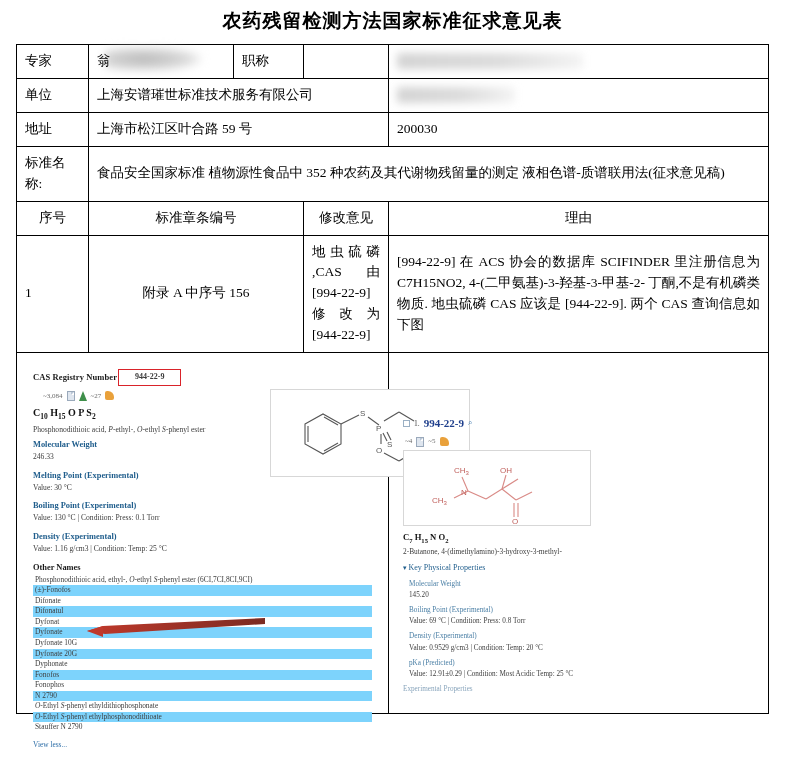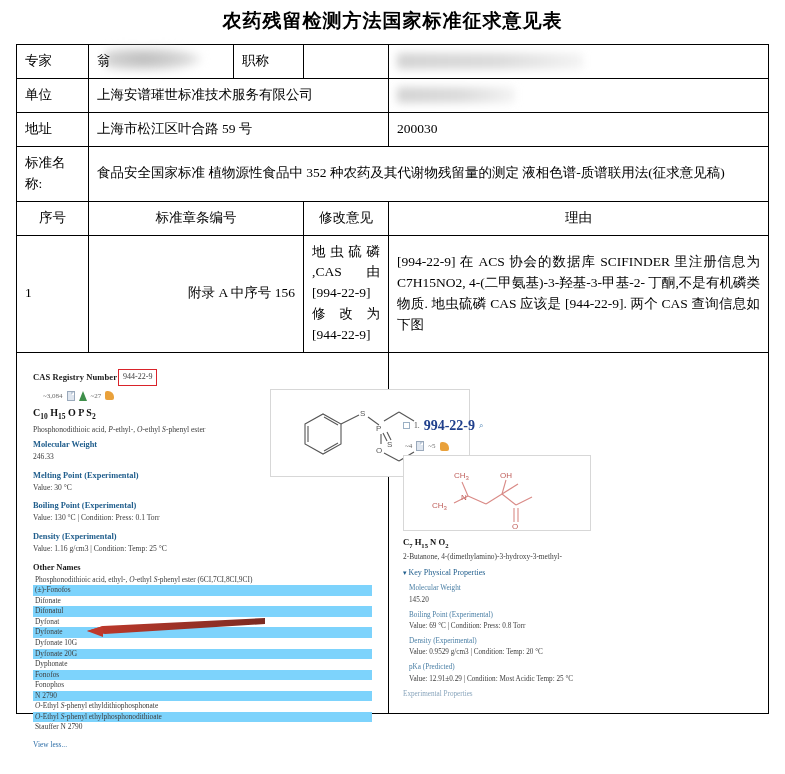--- a/index.html
+++ b/index.html
@@ -59,32 +59,32 @@
     position: absolute; left: 16px; top: 2px;
     width: 96px; height: 24px;
     background: radial-gradient(ellipse at 40% 50%, #b9b9b9, #d9d9d9 55%, rgba(255,255,255,0) 78%);
     filter: blur(4px);
   }
   .name-txt { position: relative; z-index: 2; }
 
   td.reason { vertical-align: top; text-align: justify; text-justify: inter-ideograph; font-size: 13px; line-height: 1.75; }
   td.opinion { vertical-align: middle; text-align: justify; text-justify: inter-ideograph; font-size: 13px; line-height: 1.9; }
   td.idx { text-align: left; vertical-align: middle; }
-  td.clause { text-align: right; vertical-align: middle; }
+  td.clause { text-align: center; vertical-align: middle; }
   td.stdname { text-align: justify; text-justify: inter-ideograph; line-height: 1.7; }
 
   
   td.shot-left, td.shot-right { padding: 0; vertical-align: top; background: #fff; }
   .shot-left-inner { position: relative; height: 348px; padding: 10px 8px 0 8px; }
   .shot-right-inner { position: relative; height: 348px; padding: 10px 8px 0 6px; }
   .cas-line { font-size: 8.5px; font-weight: bold; color: #1a1a1a; display: flex; align-items: center; gap: 0; }
   .cas-label { letter-spacing: .1px; }
   .cas-box {
-    border: 1.6px solid #d9232a; padding: 1px 4px; margin-left: 1px;
-    color: #3b3b3b; font-weight: normal; font-size: 8px;
+    border: 1.6px solid #d9232a; padding: 1px 16px; margin-left: 1px;
+    color: #3b3b3b; font-weight: bold; font-size: 8px;
   }
   .icon-row { display: flex; align-items: center; gap: 4px; margin: 5px 0 4px 10px; font-size: 7px; color: #6b6b6b; }
   .mini-doc { width: 8px; height: 10px; background: #dfe6ef; border: 1px solid #9aa9bb; position: relative; }
   .mini-doc:after { content:""; position:absolute; right:0; top:0; border-left:3px solid #b9c6d6; border-bottom:3px solid #fff; }
   .mini-flask { width: 0; height: 0; border-left: 4px solid transparent; border-right: 4px solid transparent; border-bottom: 10px solid #3f8f4a; }
   .mini-orange { width: 9px; height: 9px; background: #e9a13b; border-radius: 2px 6px 2px 2px; }
 
   .formula { font-size: 10px; font-weight: bold; color: #111; margin: 2px 0 1px 0; }
   .formula sub { font-size: 7.5px; }
   .iupac { font-size: 7.6px; color: #3d3d3d; margin-bottom: 2px; }
@@ -106,21 +106,21 @@
     border: 1px solid #d7d7d7; background: #fff;
   }
   .struct-box svg { display: block; }
 
   .arrow-left { position: absolute; left: 52px; top: 665px; }
 
   
   .r-head { display: flex; align-items: center; gap: 4px; font-size: 8px; color: #333; margin-top: 46px; }
   .r-cb { width: 7px; height: 7px; border: 1px solid #9bb0c4; background: #fff; }
   .r-num { color: #444; font-size: 7.6px; }
-  .r-cas { font-weight: bold; color: #1f3f8c; font-size: 14px; }
+  .r-cas { font-weight: bold; color: #1f3f8c; font-size: 11px; }
   .r-mag { color: #2f6fa8; font-size: 8px; }
   .r-icons { display: flex; align-items: center; gap: 4px; margin: 4px 0 3px 2px; font-size: 7px; color: #6b6b6b; }
   .r-struct { border: 1px solid #d7d7d7; background: #fff; width: 188px; height: 76px; position: relative; }
   .r-formula { font-size: 8.6px; font-weight: bold; color: #111; margin-top: 5px; }
   .r-formula sub { font-size: 6.6px; }
   .r-name { font-size: 7.4px; color: #3d3d3d; }
   .r-keyphys { font-size: 8px; font-weight: normal; color: #1f5d8c; margin: 5px 0 4px 0; }
   .r-keyphys .tri { font-size: 7px; }
   .r-prop { margin: 0 0 4px 6px; }
   .r-pt { font-size: 7.2px; color: #4a7fa5; }

